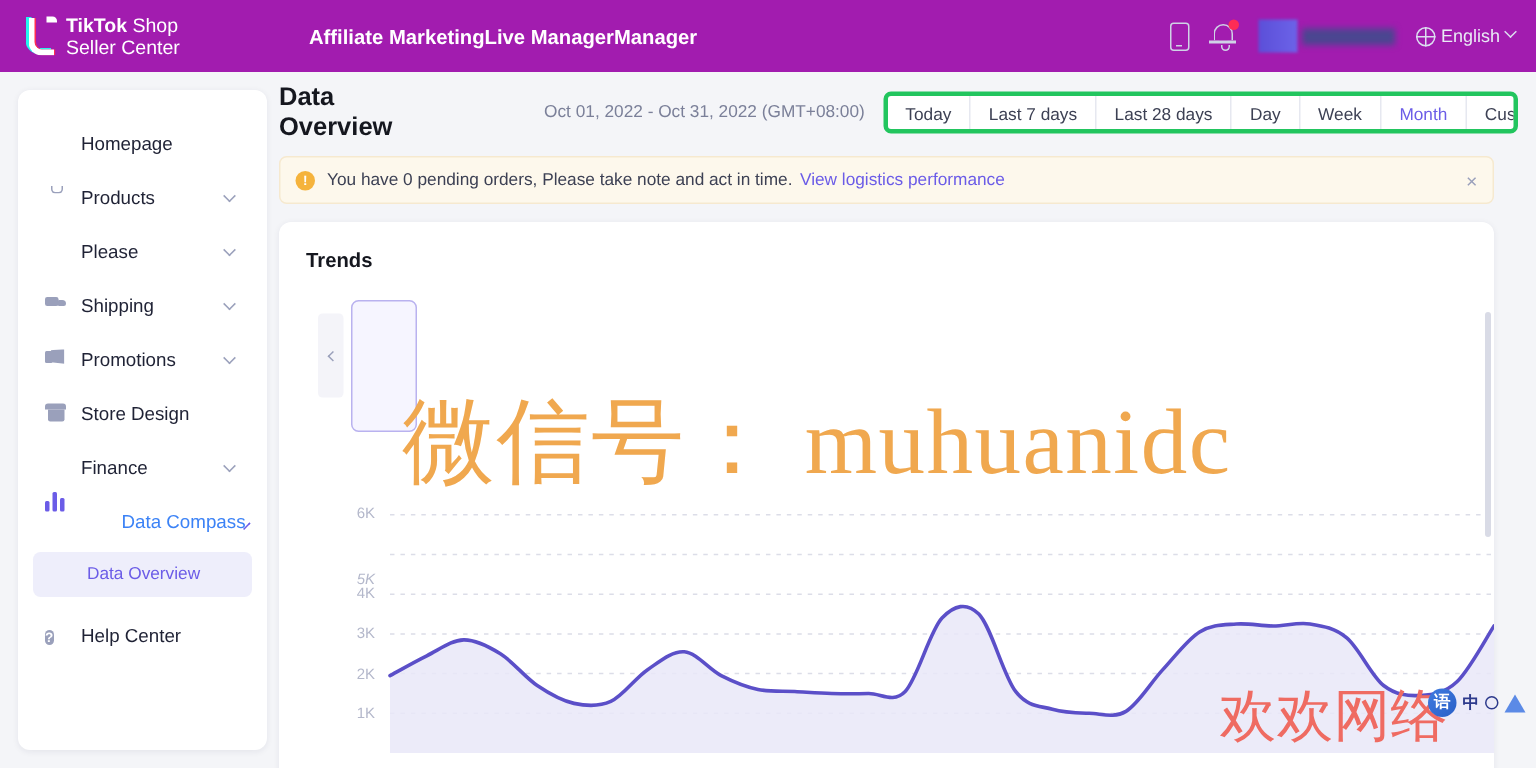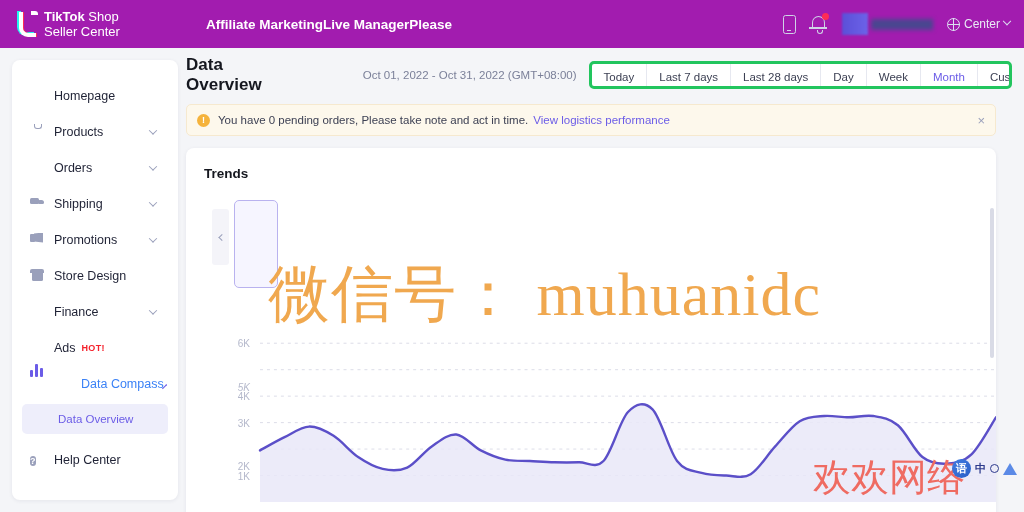--- a/index.html
+++ b/index.html
@@ -189,57 +189,57 @@
         <div class="brand-l1">
           <b>TikTok</b><span class="light"> Shop</span>
         </div>
         <div class="brand-l2">Seller Center</div>
       </div>
     </div>
 
     <div class="nav-links">
       <div class="nav-link">Affiliate Marketing</div>
       <div class="nav-link">Live Manager</div>
-      <div class="nav-link">Please</div>
+      <div class="nav-link">Manager</div>
     </div>
 
     <div class="nav-right">
       <div class="icon-phone"></div>
       <div class="bell-wrap">
         <div class="bell"></div>
         <div class="bell-dot"></div>
       </div>
       <div class="user-blur">
         <div class="user-av"></div>
         <div class="user-name"></div>
       </div>
       <div class="lang">
         <div class="globe"></div>
-        <span>Center</span>
+        <span>English</span>
         <div class="chev"></div>
       </div>
     </div>
   </div>
 
   <div class="sidebar">
 
     <div class="side-item">
       <span class="si-icon"><span class="ic-home"></span></span>
       <span class="si-label">Homepage</span>
     </div>
 
     <div class="side-item">
       <span class="si-icon"><span class="ic-box"></span></span>
       <span class="si-label">Products</span>
       <span class="si-arrow"></span>
     </div>
 
     <div class="side-item">
       <span class="si-icon"><span class="ic-doc"></span></span>
-      <span class="si-label">Orders</span>
+      <span class="si-label">Please</span>
       <span class="si-arrow"></span>
     </div>
 
     <div class="side-item">
       <span class="si-icon"><span class="ic-truck"></span></span>
       <span class="si-label">Shipping</span>
       <span class="si-arrow"></span>
     </div>
 
     <div class="side-item">
@@ -252,25 +252,20 @@
       <span class="si-icon"><span class="ic-store"></span></span>
       <span class="si-label">Store Design</span>
     </div>
 
     <div class="side-item">
       <span class="si-icon"><span class="ic-card"></span></span>
       <span class="si-label">Finance</span>
       <span class="si-arrow"></span>
     </div>
 
-    <div class="side-item">
-      <span class="si-icon"><span class="ic-ads"></span></span>
-      <span class="si-label">Ads</span>
-      <span class="hot">HOT!</span>
-    </div>
 
     <div class="side-item active">
       <span class="si-icon"><span class="ic-bars"><i></i><i></i><i></i></span></span>
       <span class="si-label">Data Compass</span>
       <span class="si-arrow up"></span>
     </div>
 
     <div class="subitem">
       <span>Data Overview</span>
     </div>
@@ -315,21 +310,21 @@
         </div>
         <div class="tile"></div>
       </div>
 
       <div class="chartarea">
         <div class="ylabels">
             <div class="ylab" style="top: 13.2308px;">6K</div>
             <div class="ylab" style="top: 57px; font-style: italic;">5K</div>
             <div class="ylab" style="top: 66.1538px;">4K</div>
             <div class="ylab" style="top: 92.6154px;">3K</div>
-            <div class="ylab" style="top: 136px;">2K</div>
+            <div class="ylab" style="top: 120px;">2K</div>
             <div class="ylab" style="top: 145.538px;">1K</div>
           </div>
         <div class="plot">
           <svg viewBox="0 0 740 172" preserveAspectRatio="none">
             <g id="gridlines">
                 <line x1="0" x2="740" y1="13.230769230769226" y2="13.230769230769226" stroke="#dcdde8" stroke-dasharray="3 4" stroke-width="1"></line>
                 <line x1="0" x2="740" y1="39.69230769230768" y2="39.69230769230768" stroke="#dcdde8" stroke-dasharray="3 4" stroke-width="1"></line>
                 <line x1="0" x2="740" y1="66.15384615384615" y2="66.15384615384615" stroke="#dcdde8" stroke-dasharray="3 4" stroke-width="1"></line>
                 <line x1="0" x2="740" y1="92.61538461538461" y2="92.61538461538461" stroke="#dcdde8" stroke-dasharray="3 4" stroke-width="1"></line>
                 <line x1="0" x2="740" y1="119.07692307692307" y2="119.07692307692307" stroke="#dcdde8" stroke-dasharray="3 4" stroke-width="1"></line>

